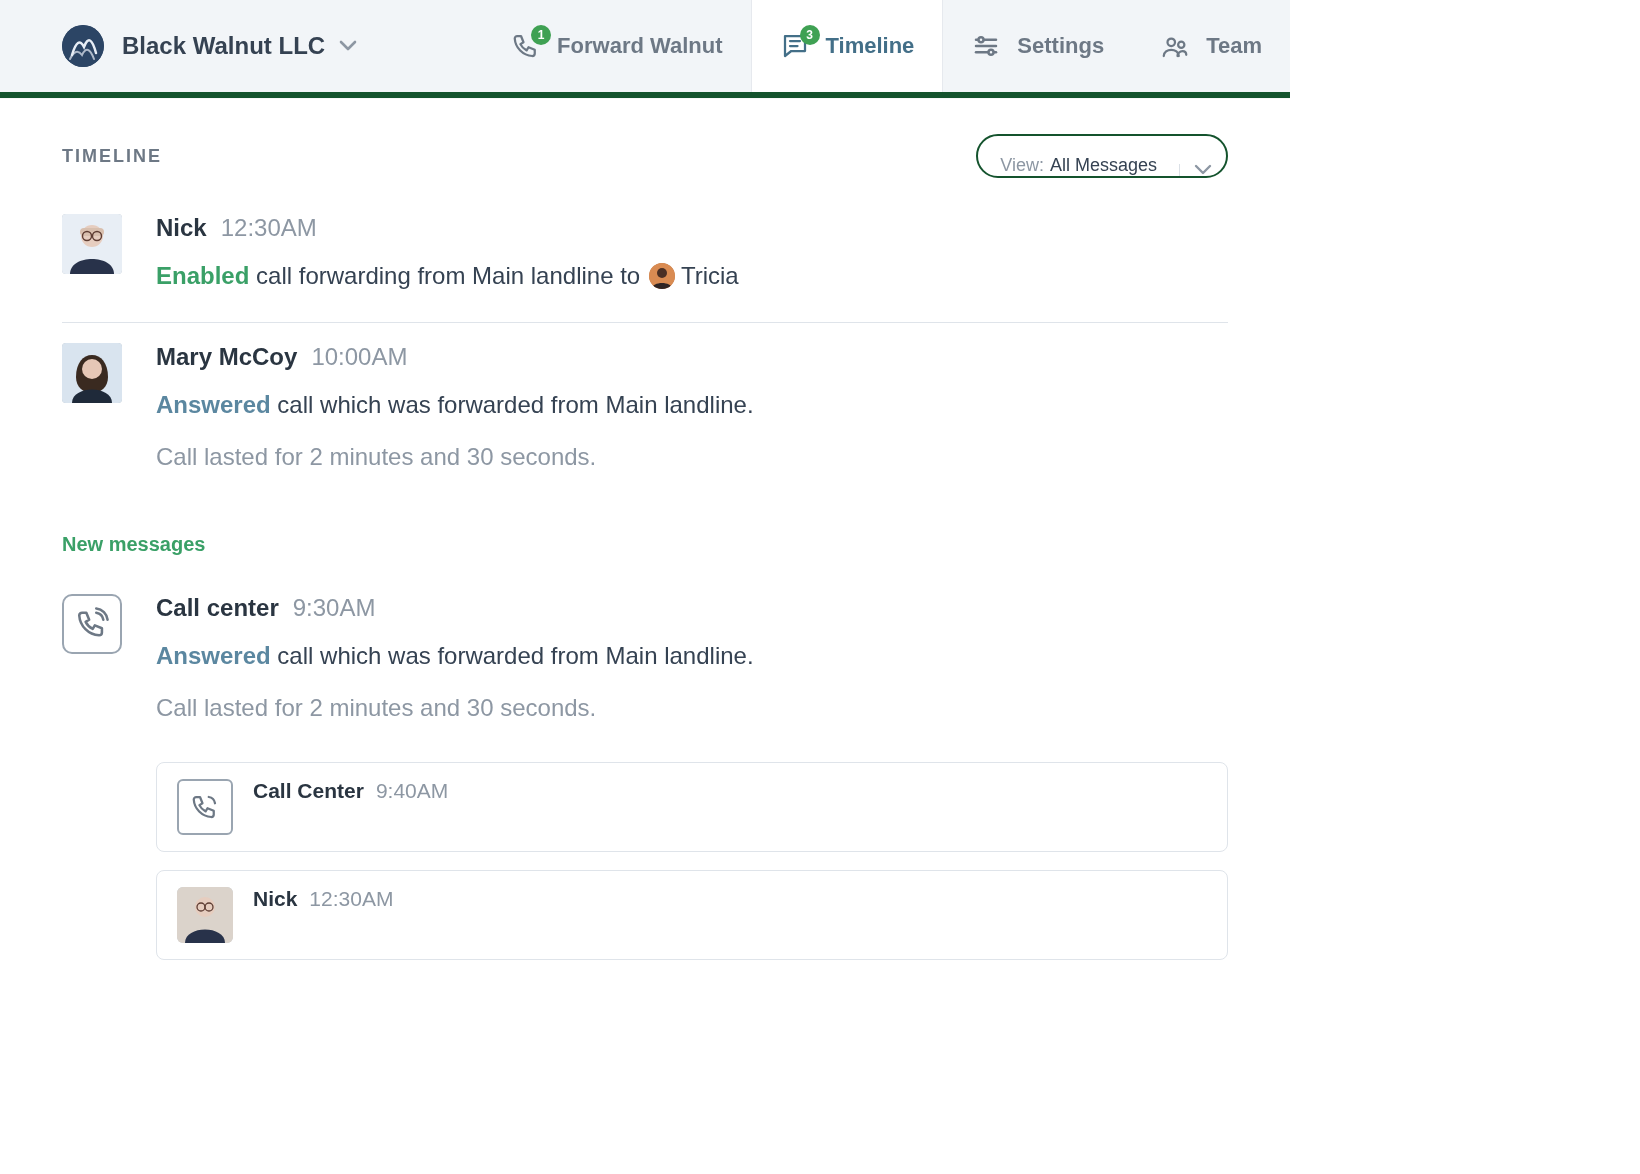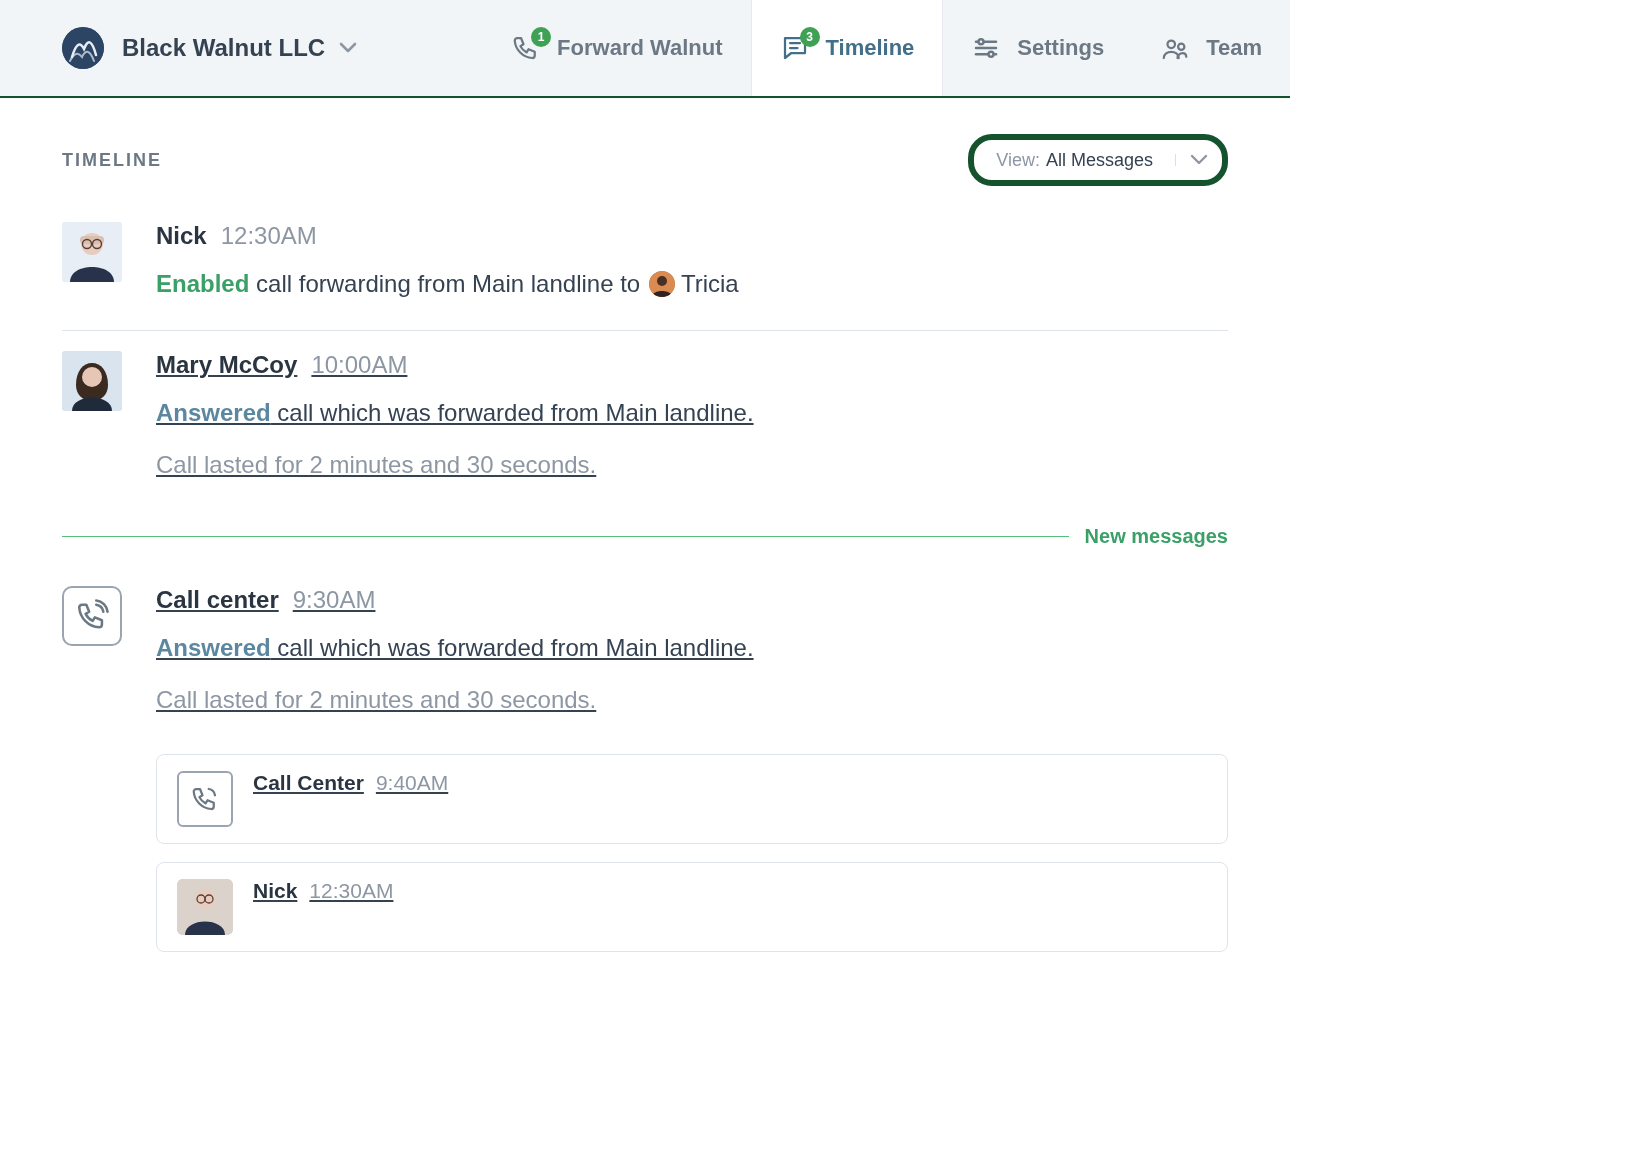--- a/index.html
+++ b/index.html
@@ -25,21 +25,21 @@
     -webkit-font-smoothing:antialiased;
     width:1290px;
   }
 
   
   .topbar{
     height:var(--header-h);
     background:var(--bg);
     display:flex;
     align-items:stretch;
-    border-bottom:2px solid #14532d;
+    border-bottom:6px solid #14532d;
     box-shadow:0 1px 0 rgba(0,0,0,0.03);
   }
   .topbar-left{
     display:flex;align-items:center;gap:18px;
     padding-left:62px;
   }
   .org-logo{
     width:42px;height:42px;border-radius:50%;
     background:var(--brand);
     position:relative;overflow:hidden;flex:0 0 42px;
@@ -83,42 +83,42 @@
   .section-head{
     display:flex;align-items:center;gap:20px;
     margin-bottom:16px;
   }
   .section-title{
     font-size:18px;letter-spacing:2px;font-weight:700;color:var(--ink-soft);
     text-transform:uppercase;
   }
   .view-filter{
     margin-left:auto;
-    display:flex;align-items:center;
-    border:6px solid #14532d;border-radius:24px;
+    display:flex;align-items:flex-end;
+    border:2px solid #14532d;border-radius:24px;
     overflow:hidden;background:#fff;
-    height:52px;
+    height:44px;
   }
   .view-filter .filter-label{
     display:flex;align-items:center;gap:6px;
     padding:0 22px;color:var(--ink-muted);font-size:18px;font-weight:500;
   }
   .view-filter .filter-label strong{color:var(--ink);font-weight:400;}
   .view-filter .filter-caret{
     border-left:1px solid #dbe0e6;
     display:flex;align-items:center;justify-content:center;
     padding:0 14px;
   }
 
   .timeline-item{
     display:flex;gap:34px;
     padding:20px 0 28px 0;
     border-bottom:1px solid var(--line);
   }
-  .timeline-item.no-border{border-bottom:none;text-decoration:underline;}
+  .timeline-item.no-border{border-bottom:none;}
   .avatar{
     width:60px;height:60px;border-radius:4px;flex:0 0 60px;
     background:#b9c1cc;position:relative;overflow:hidden;
   }
   .avatar.square-icon{
     border:2px solid #9aa5b1;border-radius:10px;background:#fff;
     display:flex;align-items:center;justify-content:center;
   }
   .avatar .ph{position:absolute;inset:0;}
 
@@ -130,22 +130,23 @@
   .msg .kw-green{color:var(--green-dark);font-weight:600;}
   .msg .kw-blue{color:var(--accent-blue);font-weight:600;}
   .msg .dim{color:var(--ink-muted);}
   .inline-avatar{
     display:inline-flex;width:26px;height:26px;border-radius:50%;
     background:#c77d4a;vertical-align:-5px;margin:0 6px 0 2px;
     overflow:hidden;position:relative;
   }
 
   .divider-new{
-    display:flex;align-items:center;gap:16px;
+    display:flex;gap:16px;
     margin:14px 0 18px 0;
+    flex-direction:column;
   }
   .divider-new .rule{flex:1;height:1px;background:var(--green);}
   .divider-new .label{color:var(--green-dark);font-weight:700;font-size:20px;}
 
   .sub-cards{display:flex;flex-direction:column;gap:18px;margin-top:20px;}
   .sub-card{
     border:1px solid var(--line);border-radius:8px;
     padding:16px 20px;display:flex;gap:20px;align-items:flex-start;
   }
   .sub-card .mini-avatar{

